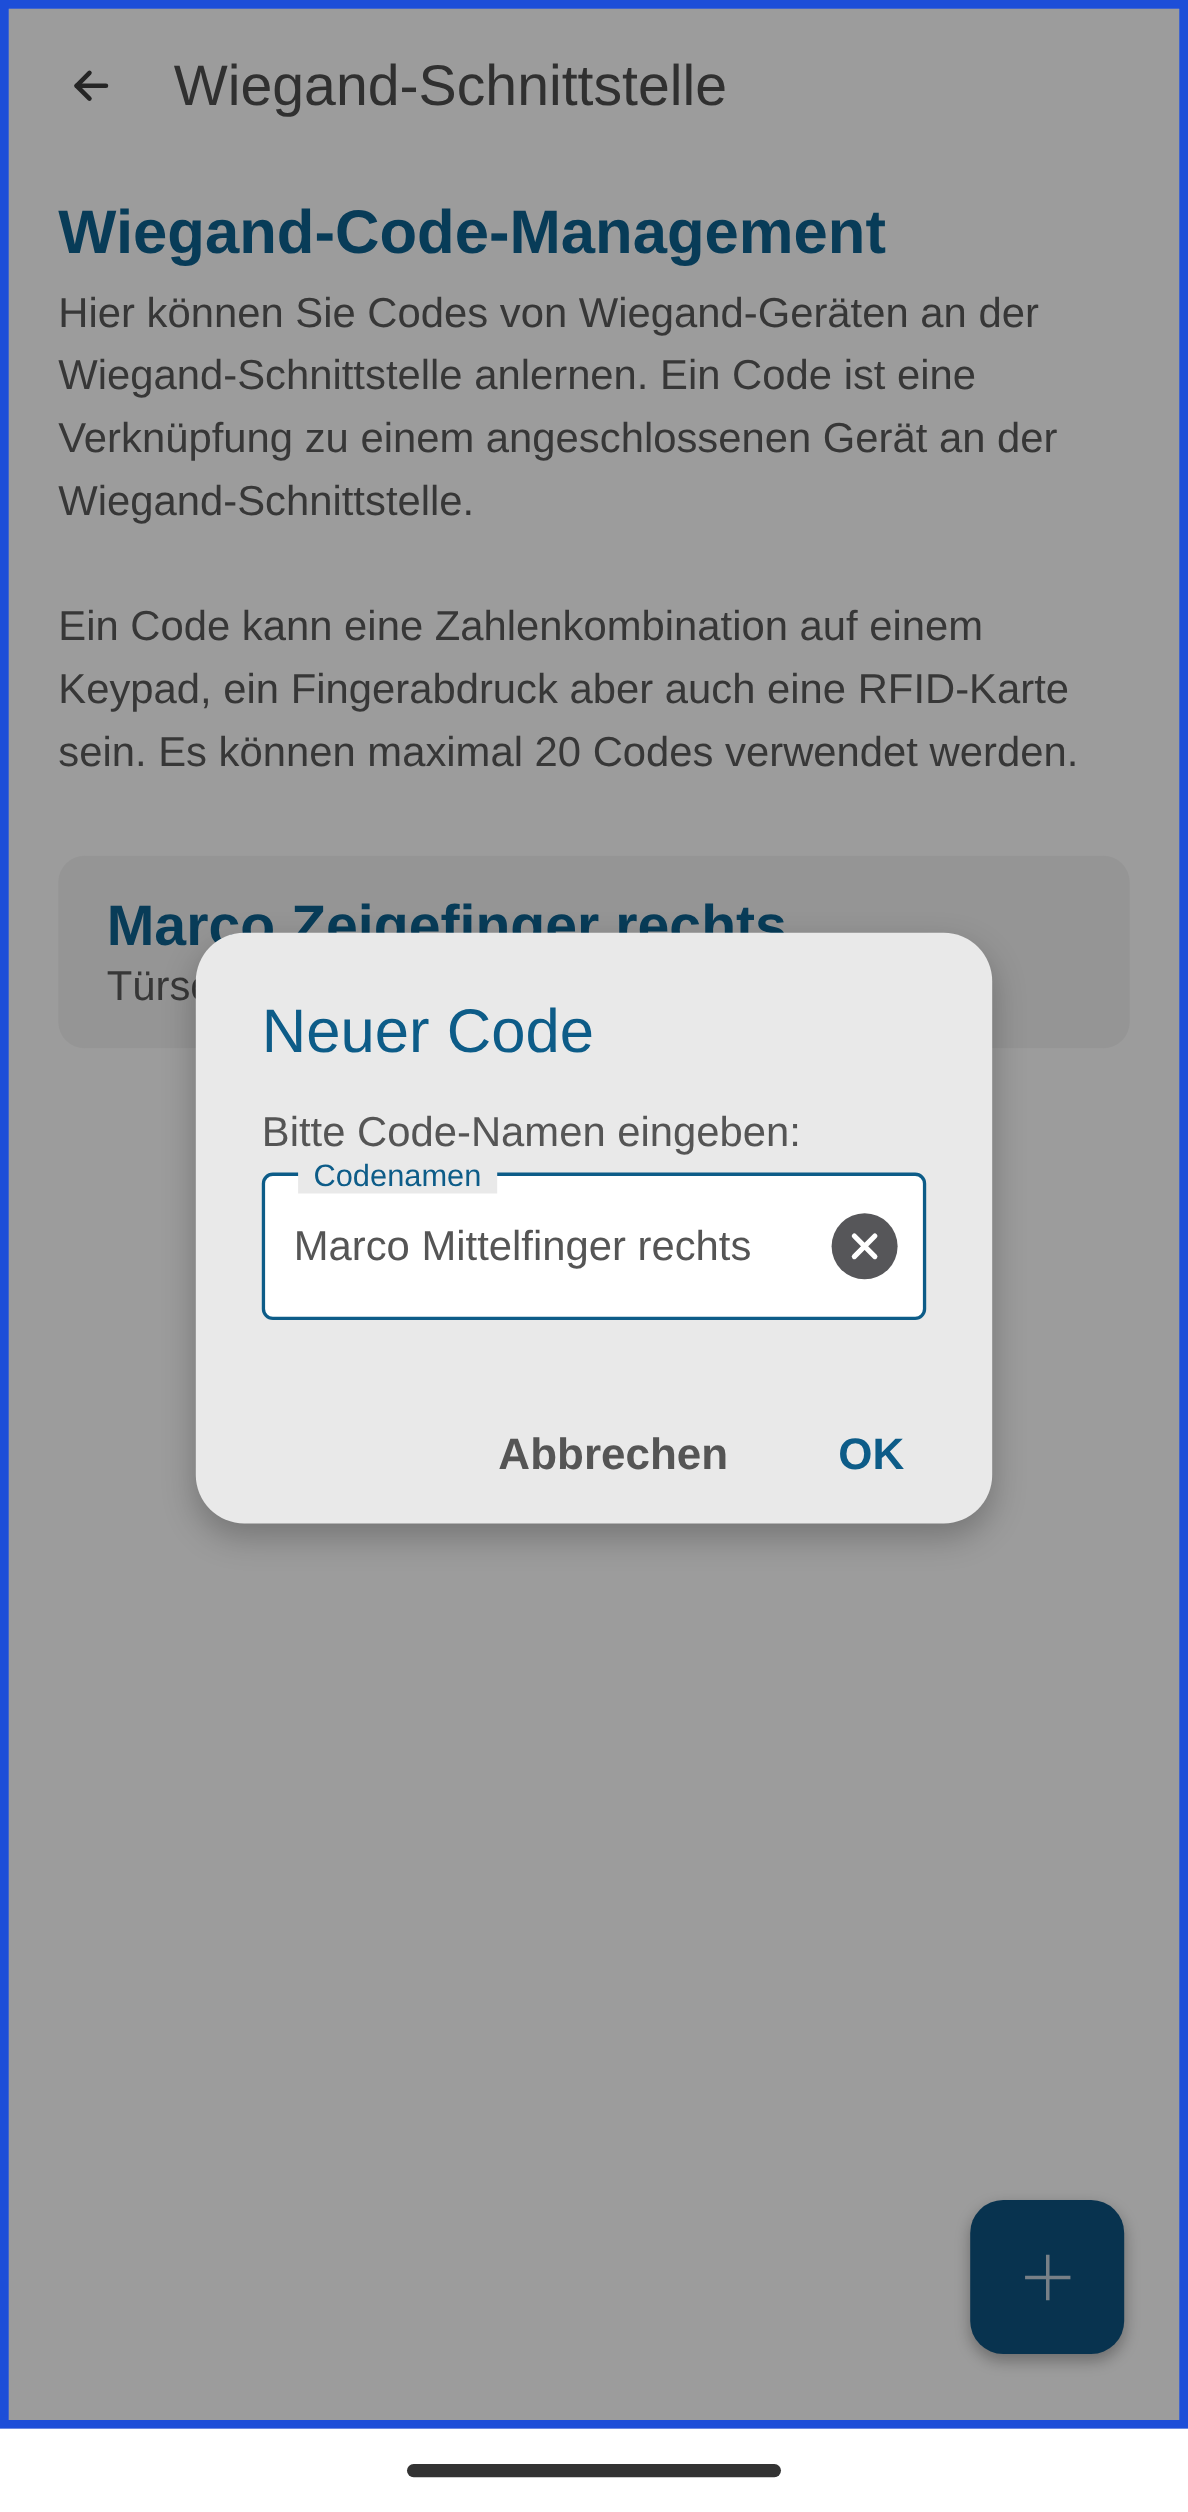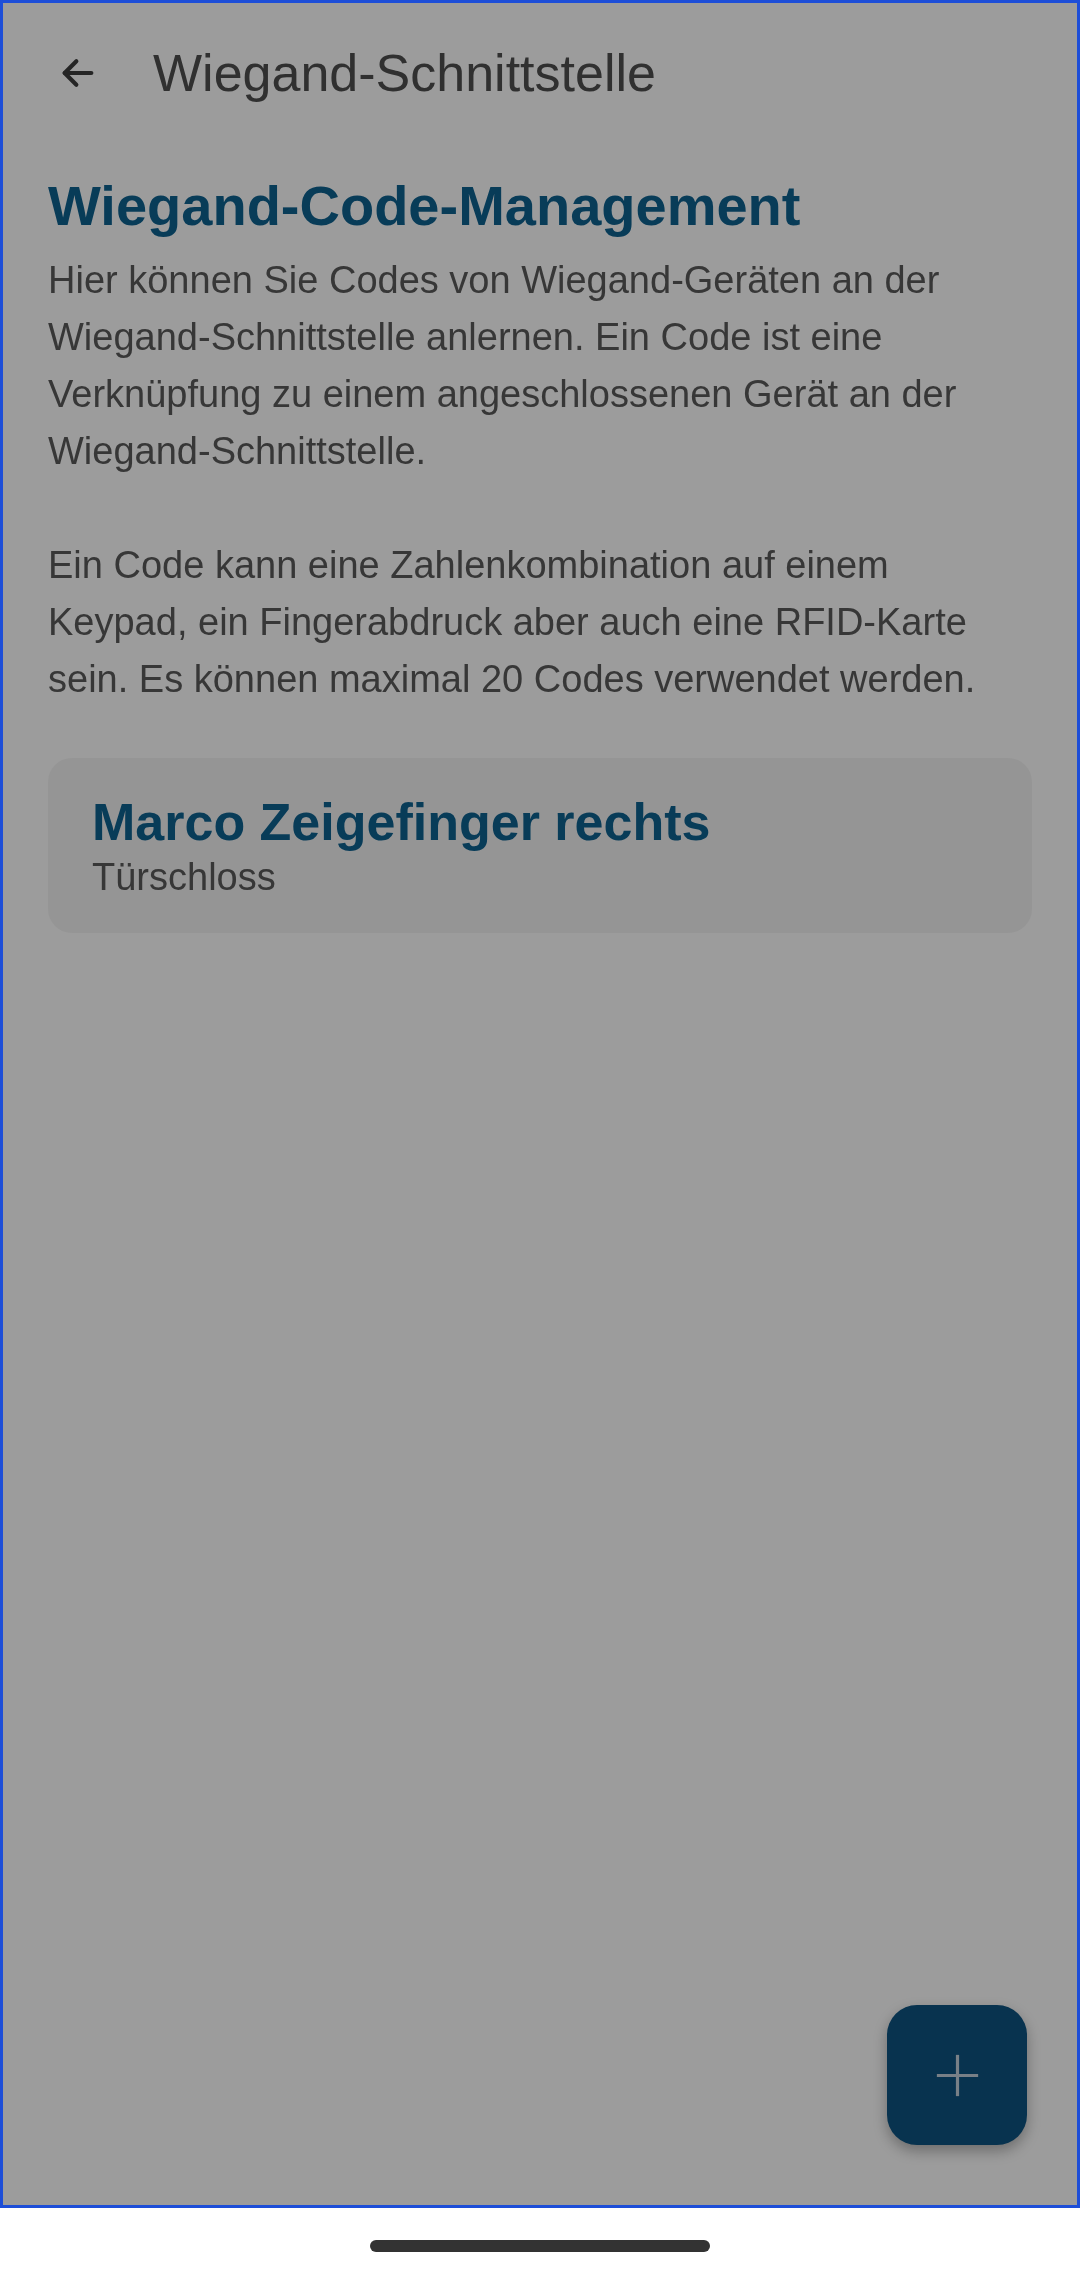--- a/index.html
+++ b/index.html
@@ -13,21 +13,21 @@
       width: 1080px;
       height: 2284px;
       position: relative;
       overflow: hidden;
     }
     .screen {
       width: 100%;
       height: 2208px;
       background: #f0f0f0;
       position: relative;
-      border: 3px solid #1d4ed8;
+      border: 8px solid #1d4ed8;
     }
     .overlay {
       position: absolute;
       top: 0;
       left: 0;
       right: 0;
       bottom: 0;
       background: rgba(0,0,0,0.35);
       z-index: 10;
     }
@@ -60,21 +60,21 @@
     .section-title {
       font-size: 56px;
       color: #0d5c88;
       font-weight: 700;
       margin-bottom: 14px;
     }
     .description {
       font-size: 38px;
       line-height: 1.5;
       color: #555;
-      margin-bottom: 50px;
+      margin-bottom: 65px;
     }
     .code-card {
       background: #e5e5e5;
       border-radius: 24px;
       padding: 34px 44px;
       margin-top: 10px;
     }
     .code-title {
       font-size: 52px;
       color: #0d5c88;
@@ -227,18 +227,36 @@
 
   <div class="fab">
     <svg viewBox="0 0 24 24" fill="none" stroke="#b8c5d0" stroke-width="1.4">
       <line x1="12" y1="3" x2="12" y2="21"></line>
       <line x1="3" y1="12" x2="21" y2="12"></line>
     </svg>
   </div>
 
   <div class="overlay"></div>
 
+  <div class="dialog">
+    <div class="dialog-title">Neuer Code</div>
+    <div class="dialog-prompt">Bitte Code-Namen eingeben:</div>
+    <div class="input-wrapper">
+      <span class="input-label">Codenamen</span>
+      <input class="input-field" type="text" value="Marco Mittelfinger rechts" style="">
+      <div class="clear-btn">
+        <svg viewBox="0 0 24 24" fill="none" stroke="#ffffff" stroke-width="3.5" stroke-linecap="round">
+          <line x1="5" y1="5" x2="19" y2="19"></line>
+          <line x1="19" y1="5" x2="5" y2="19"></line>
+        </svg>
+      </div>
+    </div>
+    <div class="dialog-actions">
+      <div class="btn-cancel">Abbrechen</div>
+      <div class="btn-ok">OK</div>
+    </div>
+  </div>
 
 </div>
 
 <div class="nav-bar">
   <div class="nav-handle"></div>
 </div>
 
 </body></html>

